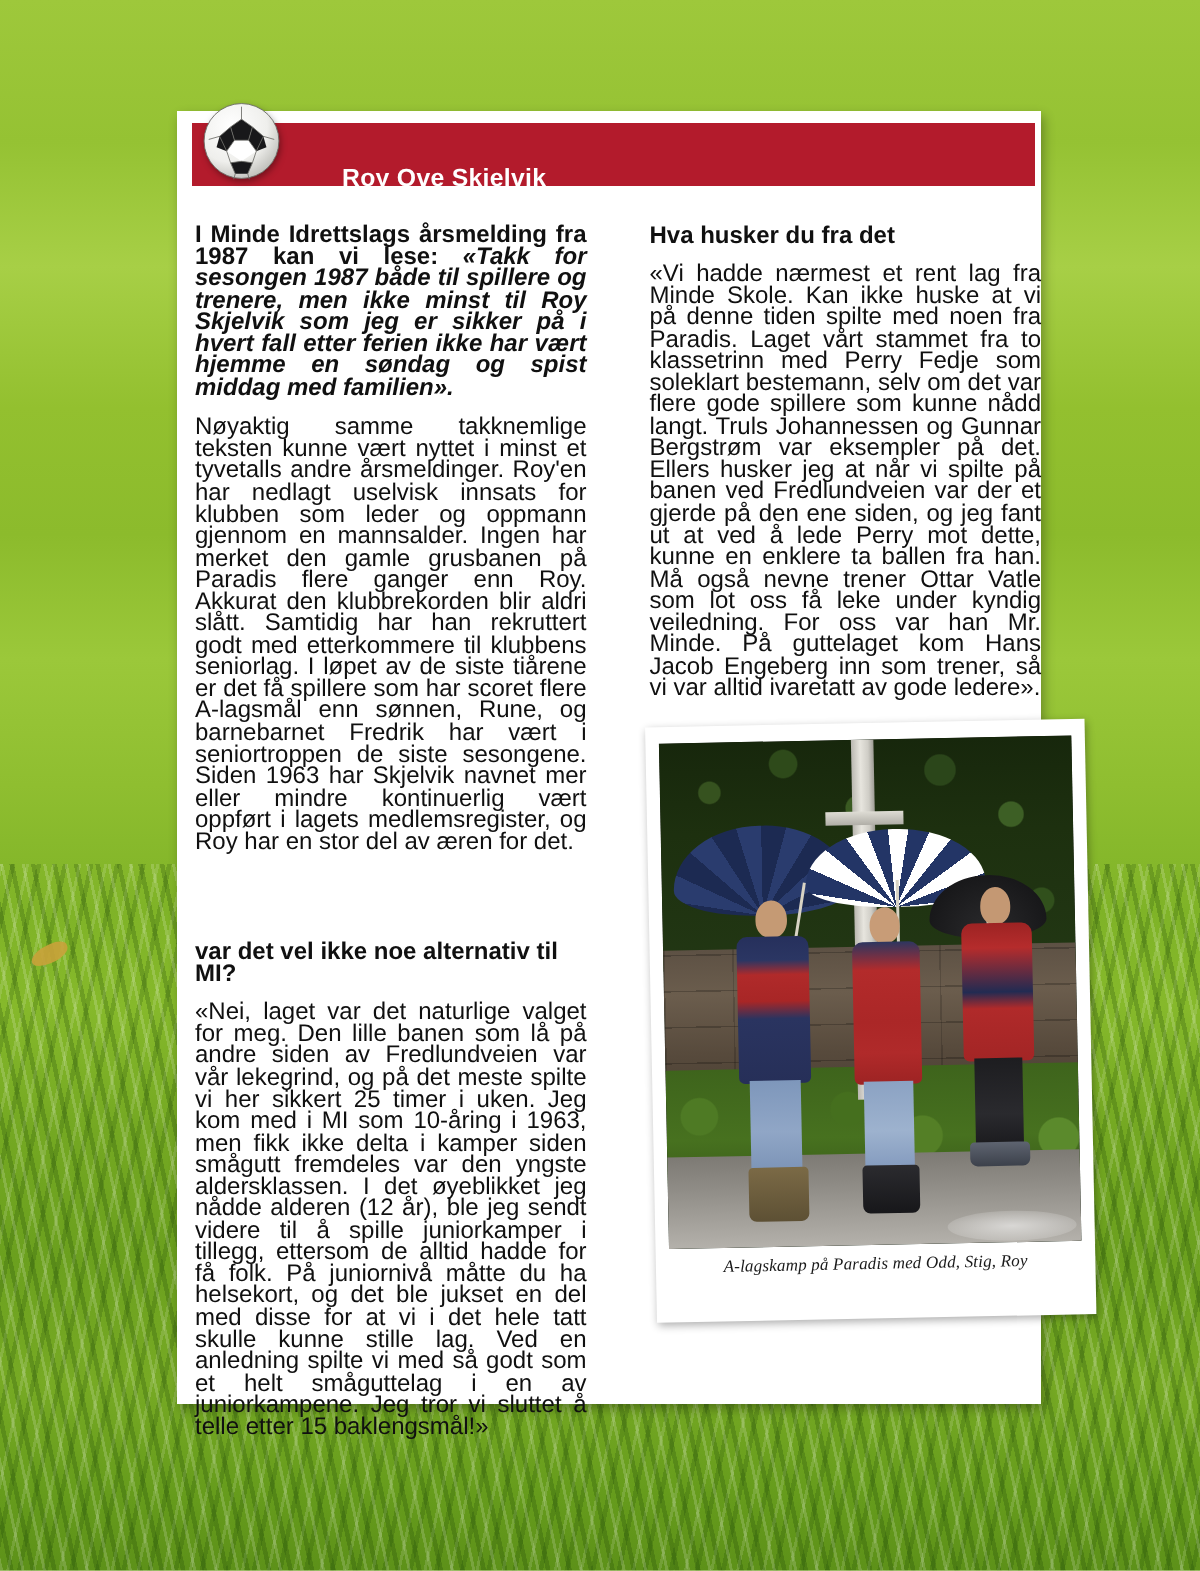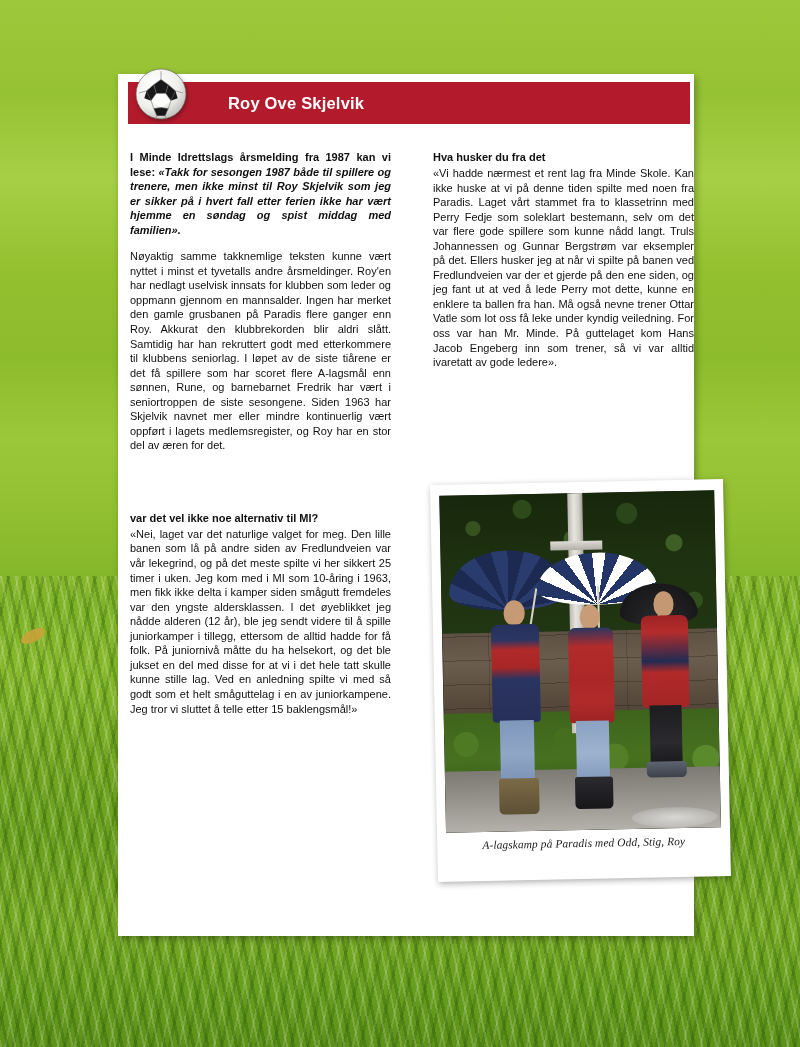--- a/index.html
+++ b/index.html
@@ -88,21 +88,21 @@
     position: absolute;
     left: 128px;
     top: 82px;
     width: 562px;
     height: 42px;
     background: #b31b2c;
   }
   #title-text {
     position: absolute;
     left: 100px;
-    top: 0;
+    top: 16px;
     line-height: 42px;
     color: #ffffff;
     font-size: 16.5px;
     font-weight: bold;
     letter-spacing: .2px;
     white-space: nowrap;
   }
 
   
   #soccer-ball {
@@ -111,34 +111,34 @@
     top: 68px;
     width: 52px;
     height: 52px;
     filter: drop-shadow(1px 2px 2px rgba(0,0,0,.35));
   }
 
   
   .col {
     position: absolute;
     width: 261px;
-    font-size: 11px;
+    font-size: 16px;
     color: #101010;
   }
   #col-left  { left: 130px; top: 150px; }
   #col-right { left: 433px; top: 150px; }
 
   .p { margin: 0 0 12px 0; text-align: justify; line-height: 14.55px; }
   .p:last-child { margin-bottom: 0; }
 
   .lead        { font-weight: bold; }
   .lead i      { font-style: italic; }
   .bold-body   { font-weight: normal; }
   .qhead       { font-weight: bold; margin: 0; line-height: 15px; text-align: left; }
-  .answer      { margin-top: 1px; }
+  .answer      { margin-top: 11px; }
 
   .spacer-lg { height: 46px; }
 
   
   #photo-frame {
     position: absolute;
     left: 434px;
     top: 482px;
     width: 293px;
     height: 397px;

